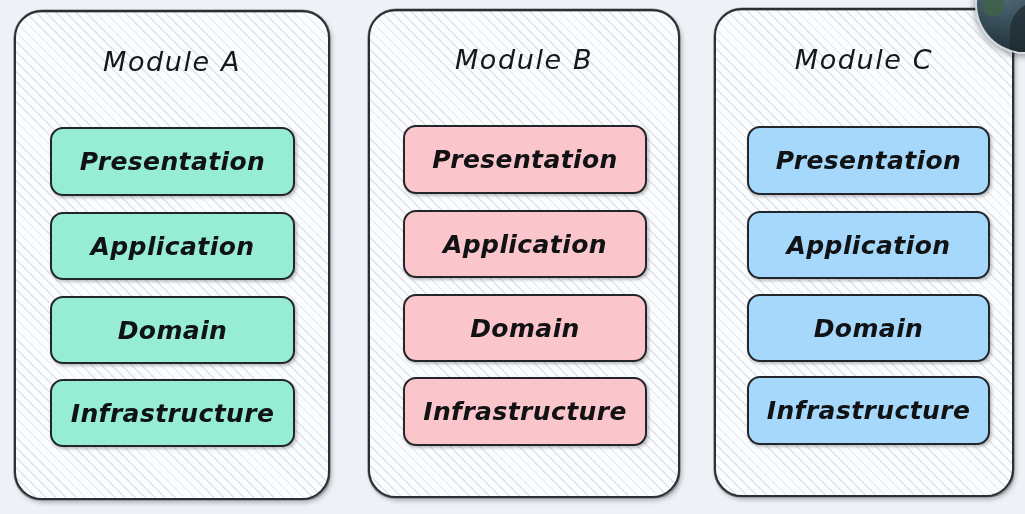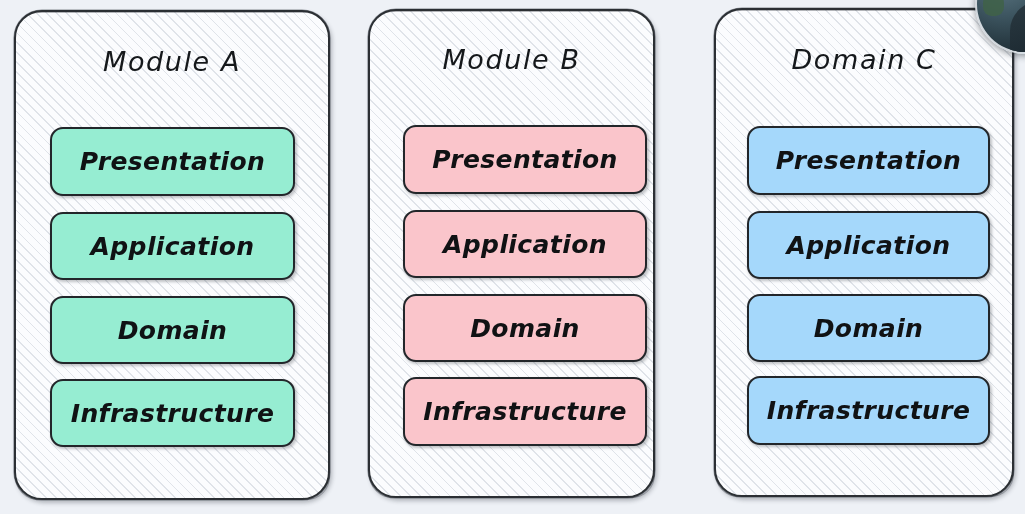--- a/index.html
+++ b/index.html
@@ -131,39 +131,39 @@
       <span class="layer-label">Application</span>
     </div>
     <div class="layer" style="left: 34px; top: 284px; width: 245px; height: 68px; background-color: rgb(150, 237, 210); border-color: rgb(34, 38, 42);">
       <span class="layer-label">Domain</span>
     </div>
     <div class="layer" style="left: 34px; top: 367px; width: 245px; height: 68px; background-color: rgb(150, 237, 210); border-color: rgb(34, 38, 42);">
       <span class="layer-label">Infrastructure</span>
     </div>
   </div>
 
-  <div class="module" id="module-b-box" style="left: 368px; top: 9px; width: 287px; height: 489px;">
+  <div class="module" id="module-b-box" style="left: 368px; top: 9px; width: 312px; height: 489px;">
     <div class="module-title" style="top: 33px;">Module B</div>
 
     <div class="layer" style="left: 33px; top: 114px; width: 244px; height: 69px; background-color: rgb(250, 197, 203); border-color: rgb(34, 38, 42);">
       <span class="layer-label">Presentation</span>
     </div>
     <div class="layer" style="left: 33px; top: 199px; width: 244px; height: 68px; background-color: rgb(250, 197, 203); border-color: rgb(34, 38, 42);">
       <span class="layer-label">Application</span>
     </div>
     <div class="layer" style="left: 33px; top: 283px; width: 244px; height: 68px; background-color: rgb(250, 197, 203); border-color: rgb(34, 38, 42);">
       <span class="layer-label">Domain</span>
     </div>
     <div class="layer" style="left: 33px; top: 366px; width: 244px; height: 69px; background-color: rgb(250, 197, 203); border-color: rgb(34, 38, 42);">
       <span class="layer-label">Infrastructure</span>
     </div>
   </div>
 
   <div class="module" id="module-c-box" style="left: 714px; top: 8px; width: 300px; height: 489px;">
-    <div class="module-title" style="top: 34px;">Domain C</div>
+    <div class="module-title" style="top: 34px;">Module C</div>
 
     <div class="layer" style="left: 31px; top: 116px; width: 243px; height: 69px; background-color: rgb(165, 216, 251); border-color: rgb(34, 38, 42);">
       <span class="layer-label">Presentation</span>
     </div>
     <div class="layer" style="left: 31px; top: 201px; width: 243px; height: 68px; background-color: rgb(165, 216, 251); border-color: rgb(34, 38, 42);">
       <span class="layer-label">Application</span>
     </div>
     <div class="layer" style="left: 31px; top: 284px; width: 243px; height: 68px; background-color: rgb(165, 216, 251); border-color: rgb(34, 38, 42);">
       <span class="layer-label">Domain</span>
     </div>

